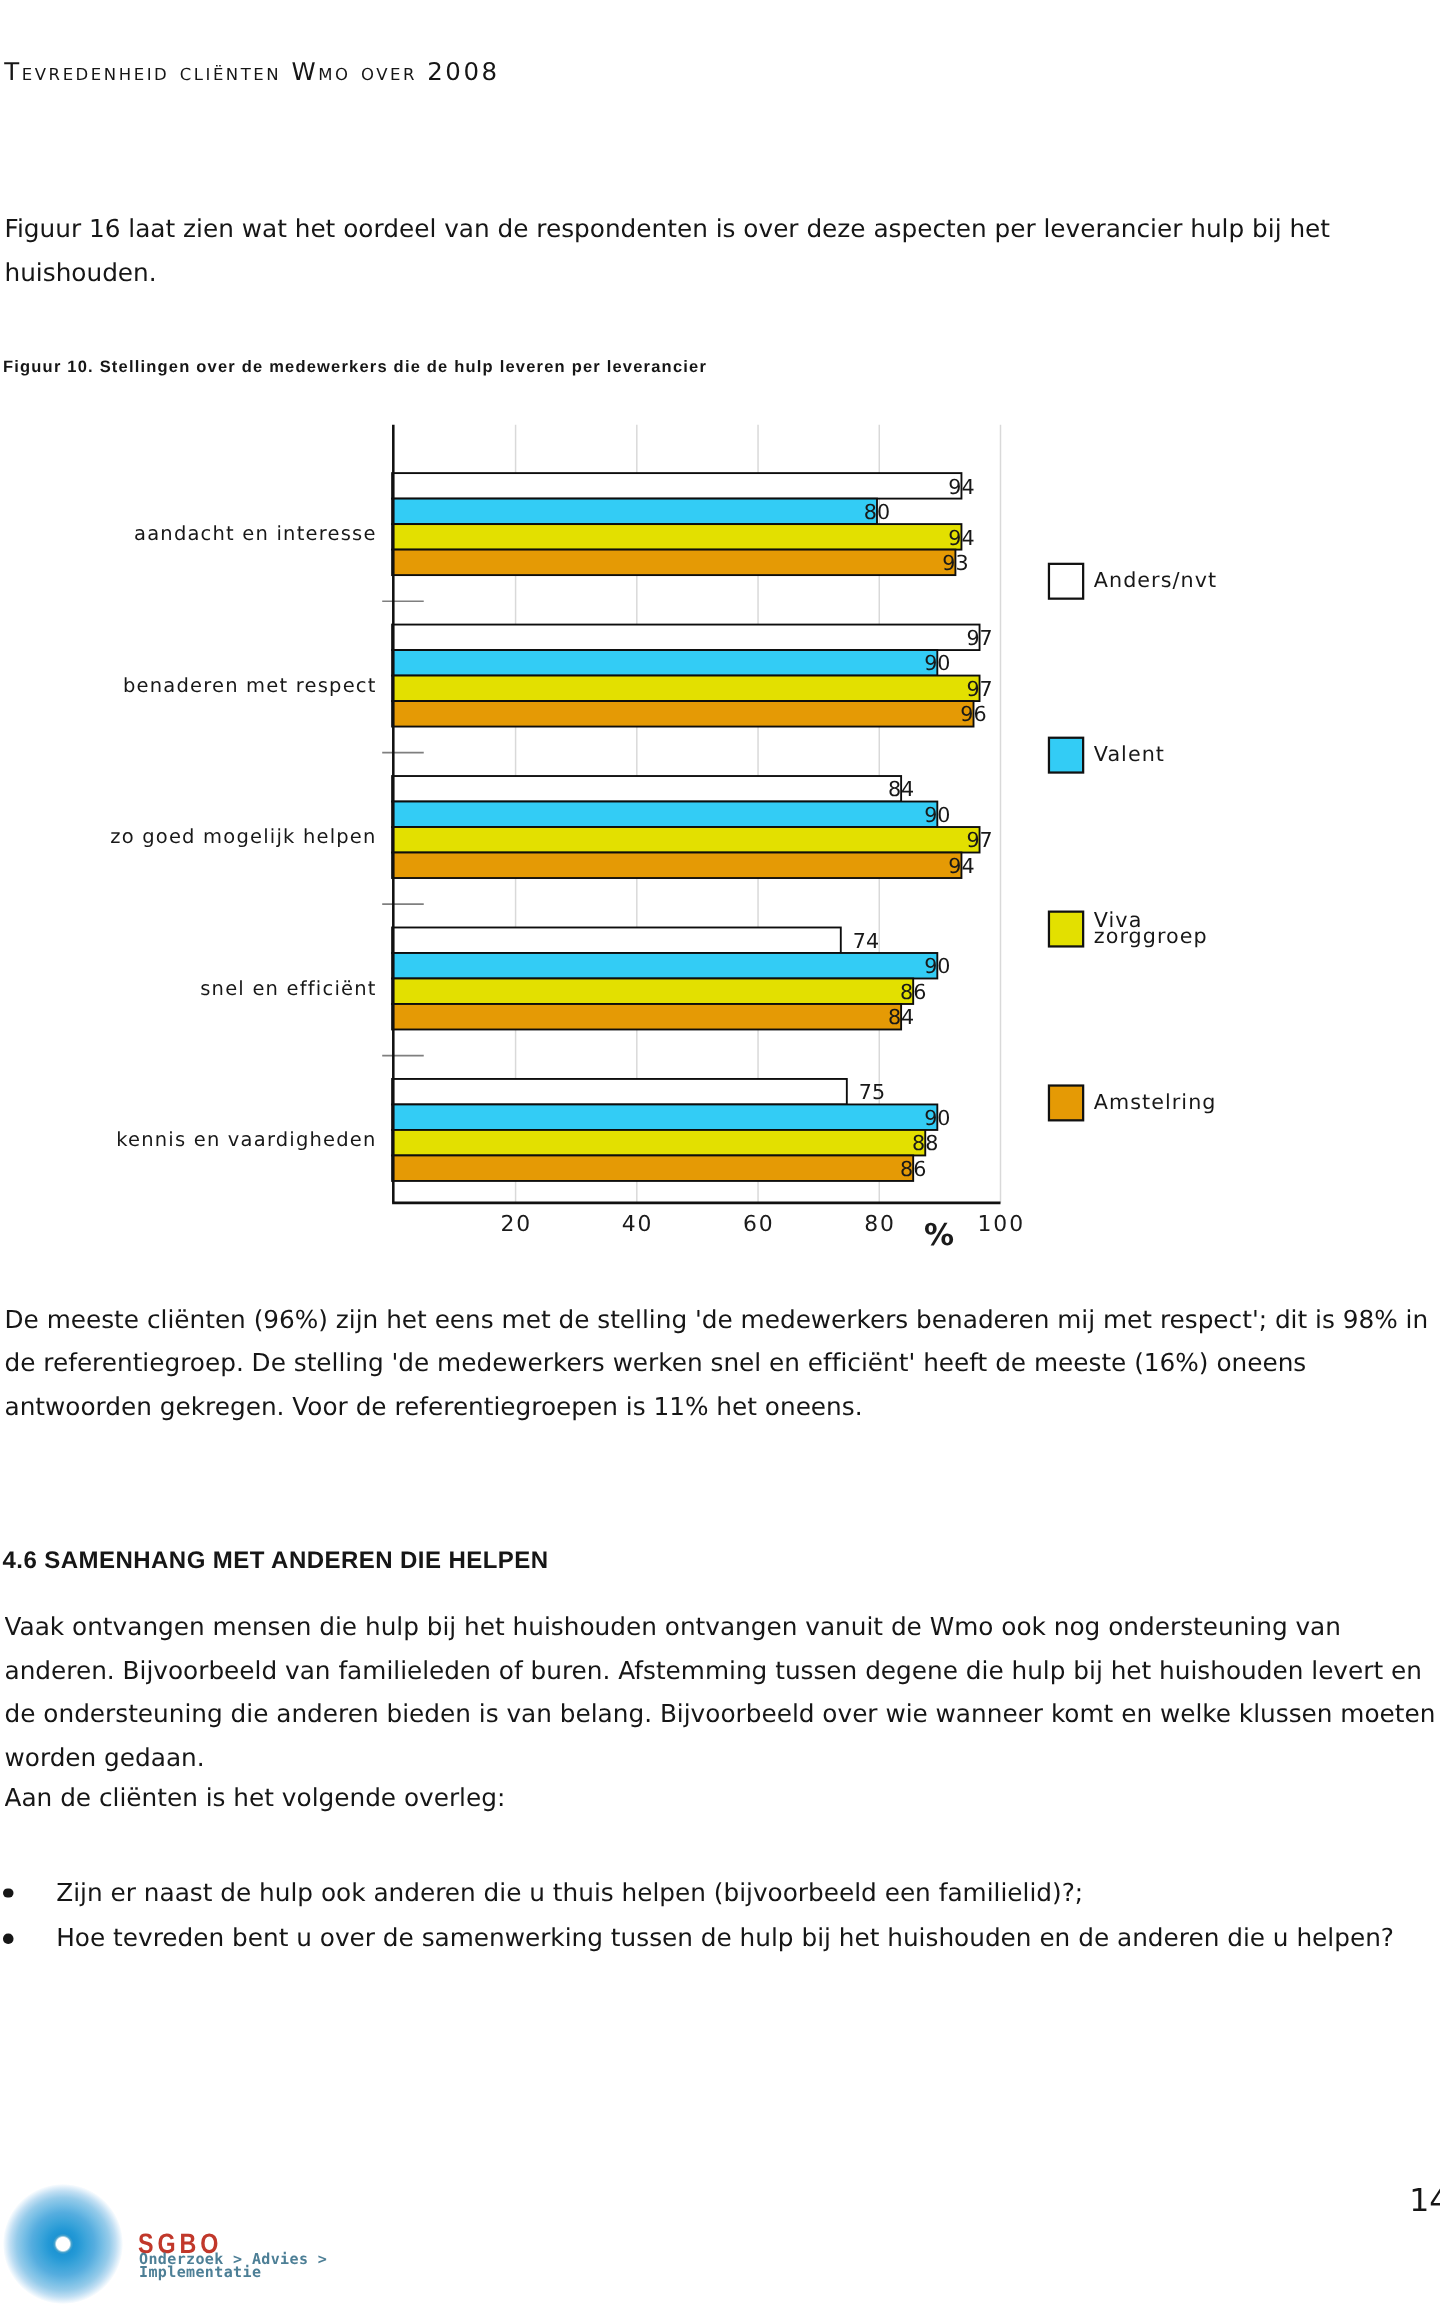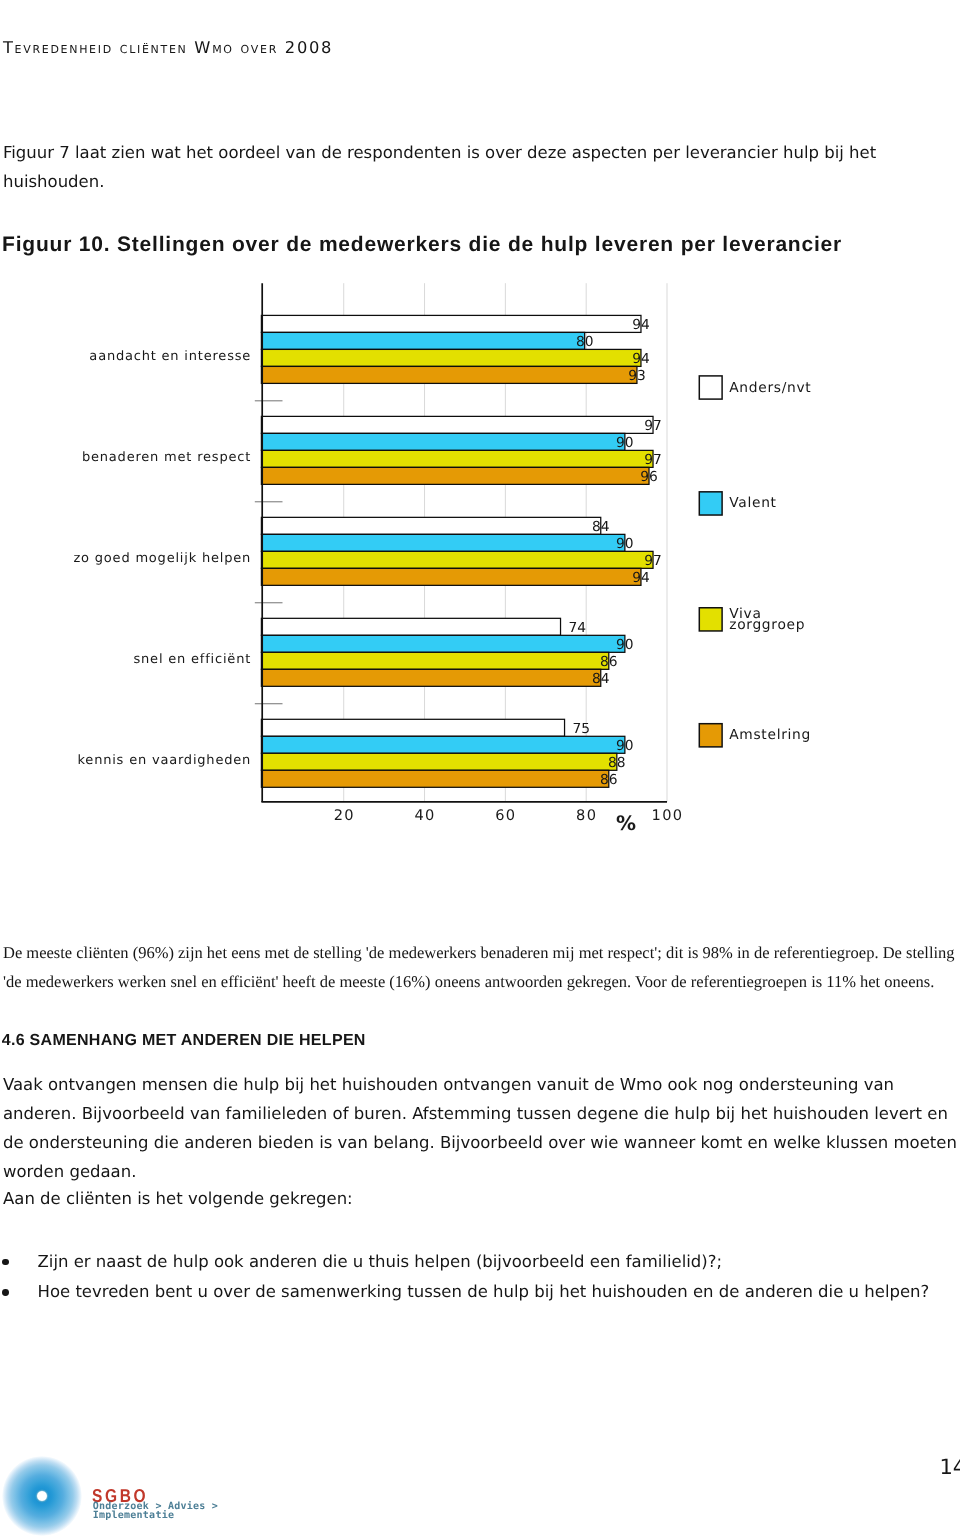--- a/index.html
+++ b/index.html
@@ -13,23 +13,23 @@
   
   #running-header{left:2.9px;top:-1.3px;font-size:16.3px;line-height:18px;
       font-variant:small-caps;letter-spacing:1.7px;color:#161616;white-space:nowrap;margin-top:40px;}
 
   
   .para{font-size:16.5px;line-height:28.85px;color:#161616;
       font-variant-ligatures:none;font-feature-settings:"liga" 0,"clig" 0;}
   #intro-paragraph{left:3px;top:138.7px;width:958px;}
   #figure-caption{left:2px;top:234.1px;width:760px;
       font-family:"Liberation Sans",sans-serif;font-weight:bold;
-      font-size:21px;letter-spacing:0.8px;line-height:22px;white-space:nowrap;}
-
-  #body-paragraph-1{left:3px;top:939px;width:958px;font-family:Liberation Serif, serif;}
+      font-size:11px;letter-spacing:0.8px;line-height:22px;white-space:nowrap;}
+
+  #body-paragraph-1{left:3px;top:866px;width:958px;}
   #section-heading{left:1.7px;top:1028.9px;font-family:"Liberation Sans",sans-serif;
       font-weight:bold;font-size:16px;line-height:24px;letter-spacing:0.3px;color:#161616;
       white-space:nowrap;}
   #body-paragraph-2{left:3px;top:1071.4px;width:958px;}
   #body-paragraph-3{left:3px;top:1185.4px;width:958px;}
   #bullet-list{left:0px;top:1247px;width:958px;}
   .bullet-row{position:relative;height:30.4px;}
   .bullet-dot{position:absolute;left:2px;top:11.5px;width:6.8px;height:6.8px;border-radius:50%;
       background:#161616;}
   .bullet-text{position:absolute;left:37.5px;top:0;font-size:16.5px;line-height:30.4px;white-space:nowrap;
@@ -69,21 +69,21 @@
   .axis-title{font-family:"DejaVu Sans",sans-serif;font-size:20px;font-weight:bold;fill:#1b1b1b;}
   .legend-label{font-family:"DejaVu Sans",sans-serif;font-size:13.8px;letter-spacing:0.7px;fill:#181818;}
 </style>
 </head>
 <body>
 
 <div class="page">
 
   <div class="abs" id="running-header">Tevredenheid cliënten Wmo over 2008</div>
 
-  <div class="abs para" id="intro-paragraph">Figuur 7 laat zien wat het oordeel van de respondenten is over deze aspecten per leverancier hulp bij het huishouden.</div>
+  <div class="abs para" id="intro-paragraph">Figuur 16 laat zien wat het oordeel van de respondenten is over deze aspecten per leverancier hulp bij het huishouden.</div>
 
   <div class="abs" id="figure-caption">Figuur 10. Stellingen over de medewerkers die de hulp leveren per leverancier</div>
 
   <div class="abs" id="chart">
     <svg id="chart-svg" width="960" height="600" viewBox="0 0 960 600">
         <line x1="343.71999999999997" y1="28.19999999999999" x2="343.71999999999997" y2="546.9" stroke="#d9d9d9" stroke-width="1"></line>
         <line x1="424.53999999999996" y1="28.19999999999999" x2="424.53999999999996" y2="546.9" stroke="#d9d9d9" stroke-width="1"></line>
         <line x1="505.36" y1="28.19999999999999" x2="505.36" y2="546.9" stroke="#d9d9d9" stroke-width="1"></line>
         <line x1="586.1800000000001" y1="28.19999999999999" x2="586.1800000000001" y2="546.9" stroke="#d9d9d9" stroke-width="1"></line>
         <line x1="667" y1="28.19999999999999" x2="667" y2="546.9" stroke="#d9d9d9" stroke-width="1"></line>
@@ -203,21 +203,21 @@
         </g>
       </svg>
   </div>
 
   <div class="abs para" id="body-paragraph-1">De meeste cliënten (96%) zijn het eens met de stelling 'de medewerkers benaderen mij met respect'; dit is 98% in de referentiegroep. De stelling 'de medewerkers werken snel en efficiënt' heeft de meeste (16%) oneens antwoorden gekregen. Voor de referentiegroepen is 11% het oneens.</div>
 
   <div class="abs" id="section-heading">4.6 SAMENHANG MET ANDEREN DIE HELPEN</div>
 
   <div class="abs para" id="body-paragraph-2">Vaak ontvangen mensen die hulp bij het huishouden ontvangen vanuit de Wmo ook nog ondersteuning van anderen. Bijvoorbeeld van familieleden of buren. Afstemming tussen degene die hulp bij het huishouden levert en de ondersteuning die anderen bieden is van belang. Bijvoorbeeld over wie wanneer komt en welke klussen moeten worden gedaan.</div>
 
-  <div class="abs para" id="body-paragraph-3">Aan de cliënten is het volgende gekregen:</div>
+  <div class="abs para" id="body-paragraph-3">Aan de cliënten is het volgende overleg:</div>
 
   <div class="abs" id="bullet-list">
       <div class="bullet-row">
         <span class="bullet-dot"></span>
         <span class="bullet-text">Zijn er naast de hulp ook anderen die u thuis helpen (bijvoorbeeld een familielid)?;</span>
       </div>
       <div class="bullet-row">
         <span class="bullet-dot"></span>
         <span class="bullet-text">Hoe tevreden bent u over de samenwerking tussen de hulp bij het huishouden en de anderen die u helpen?</span>
       </div>

